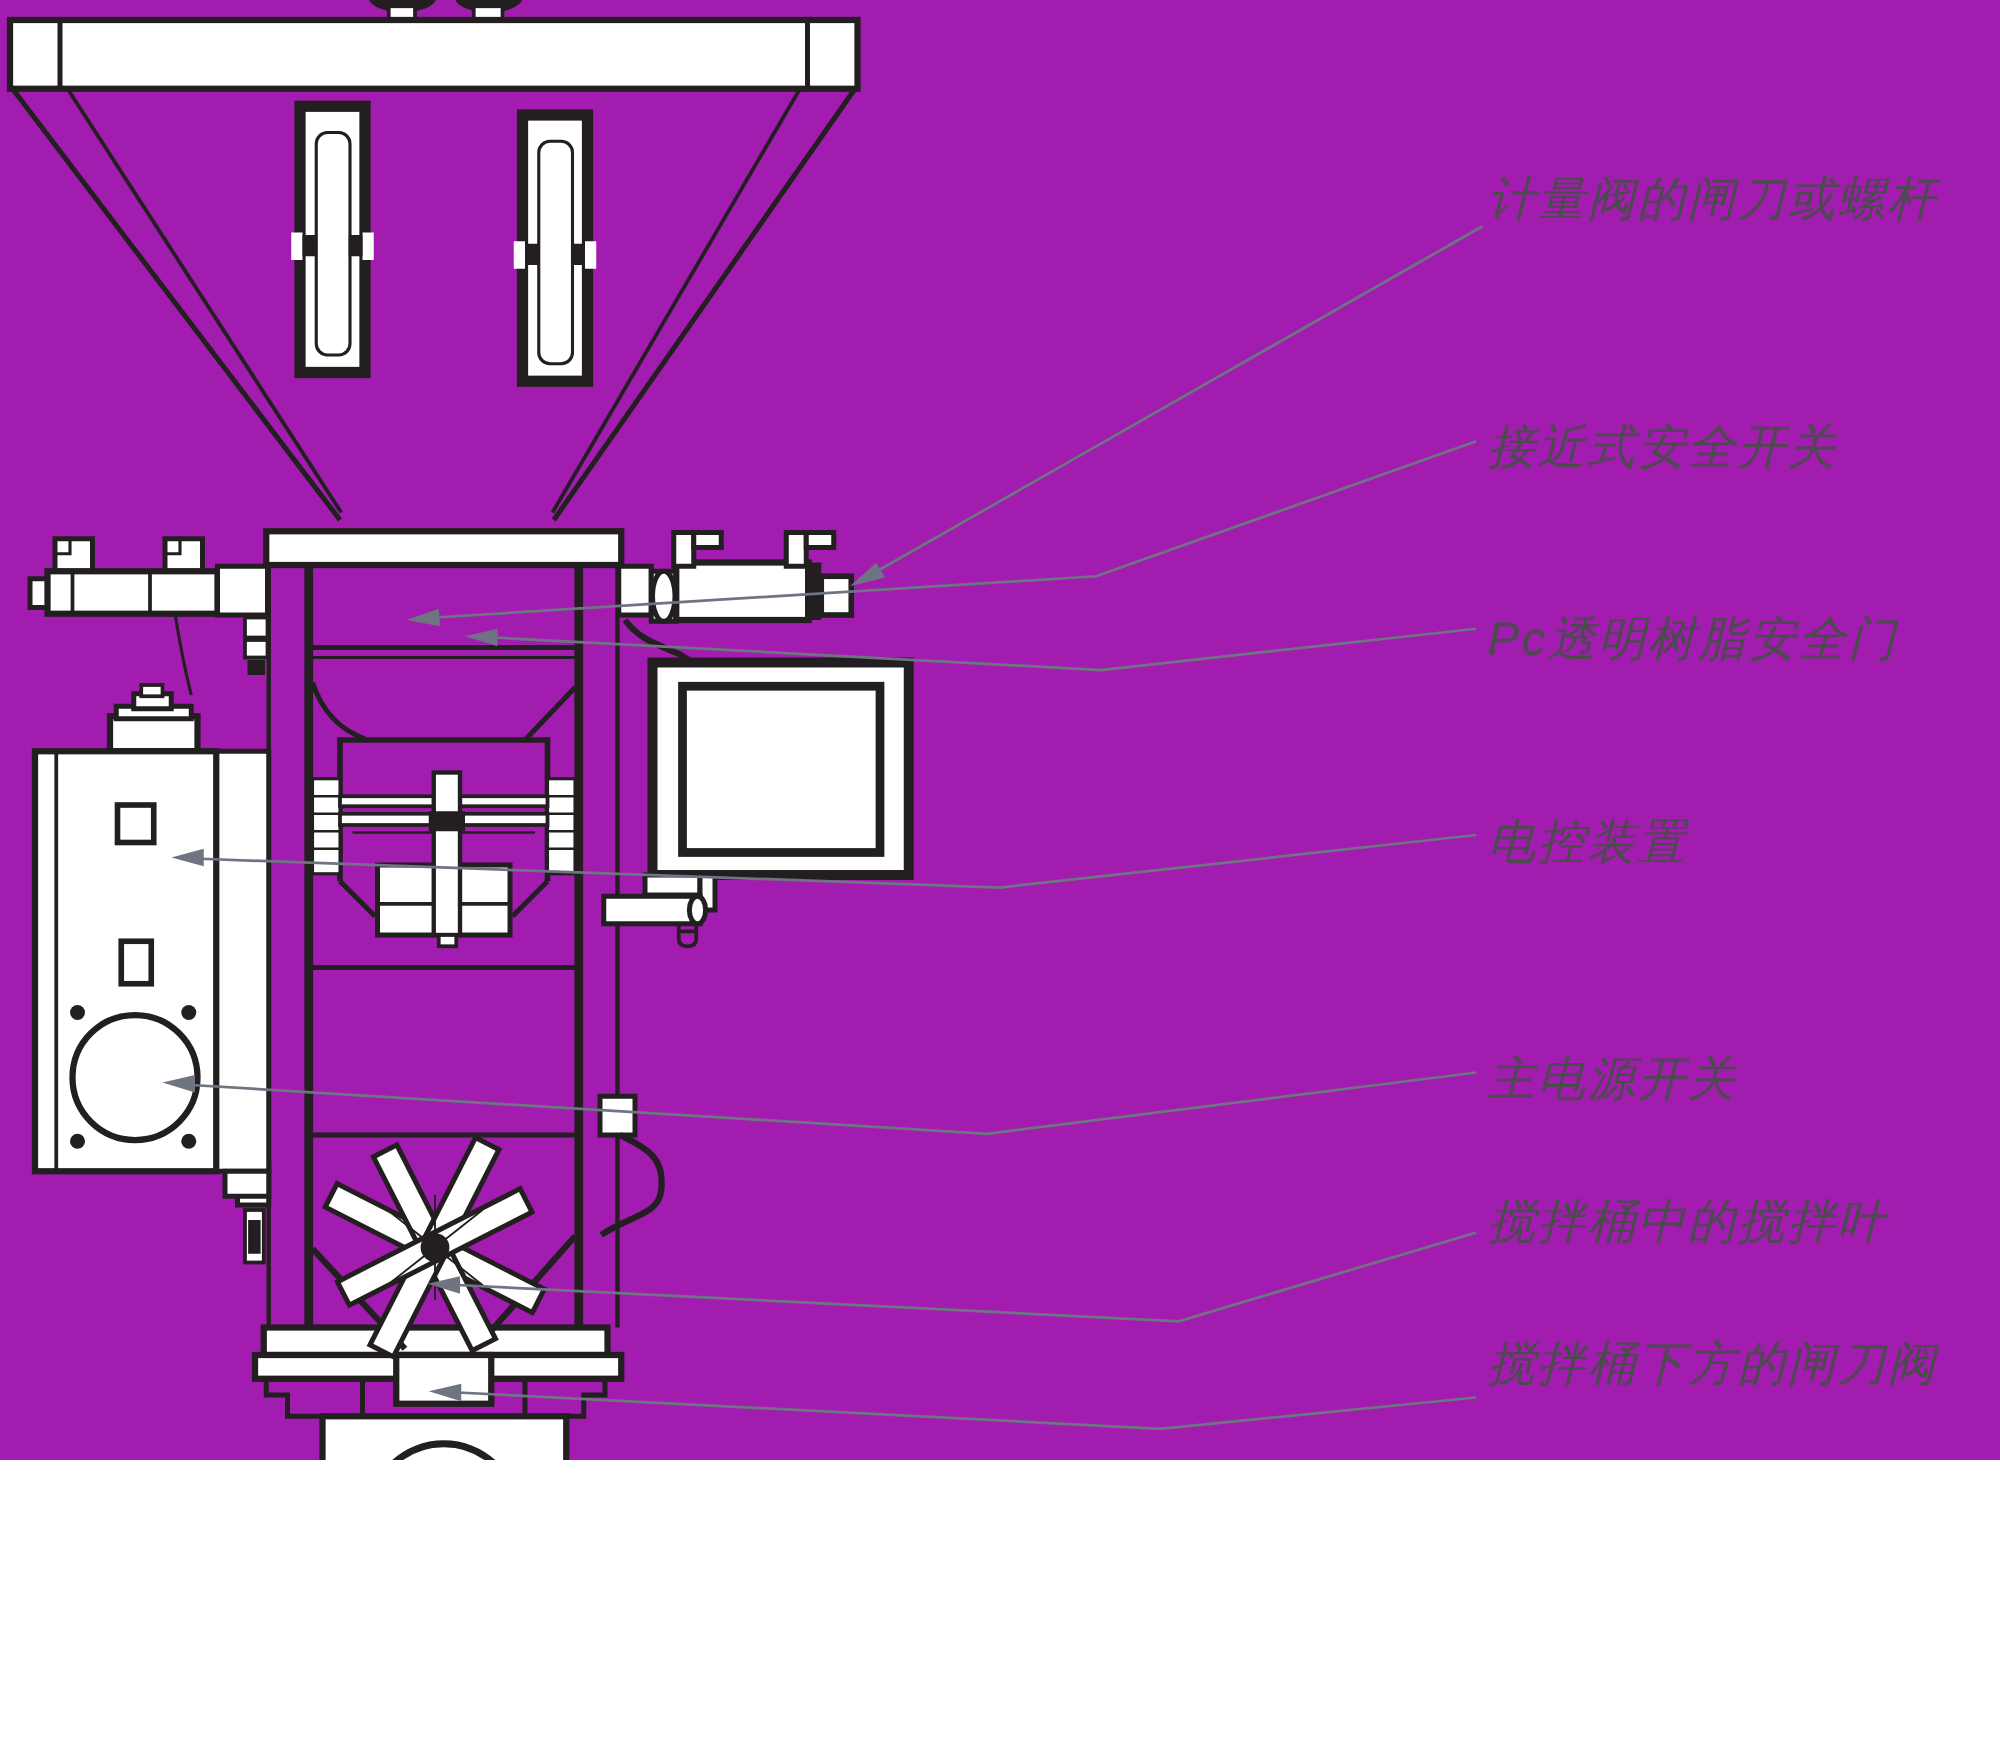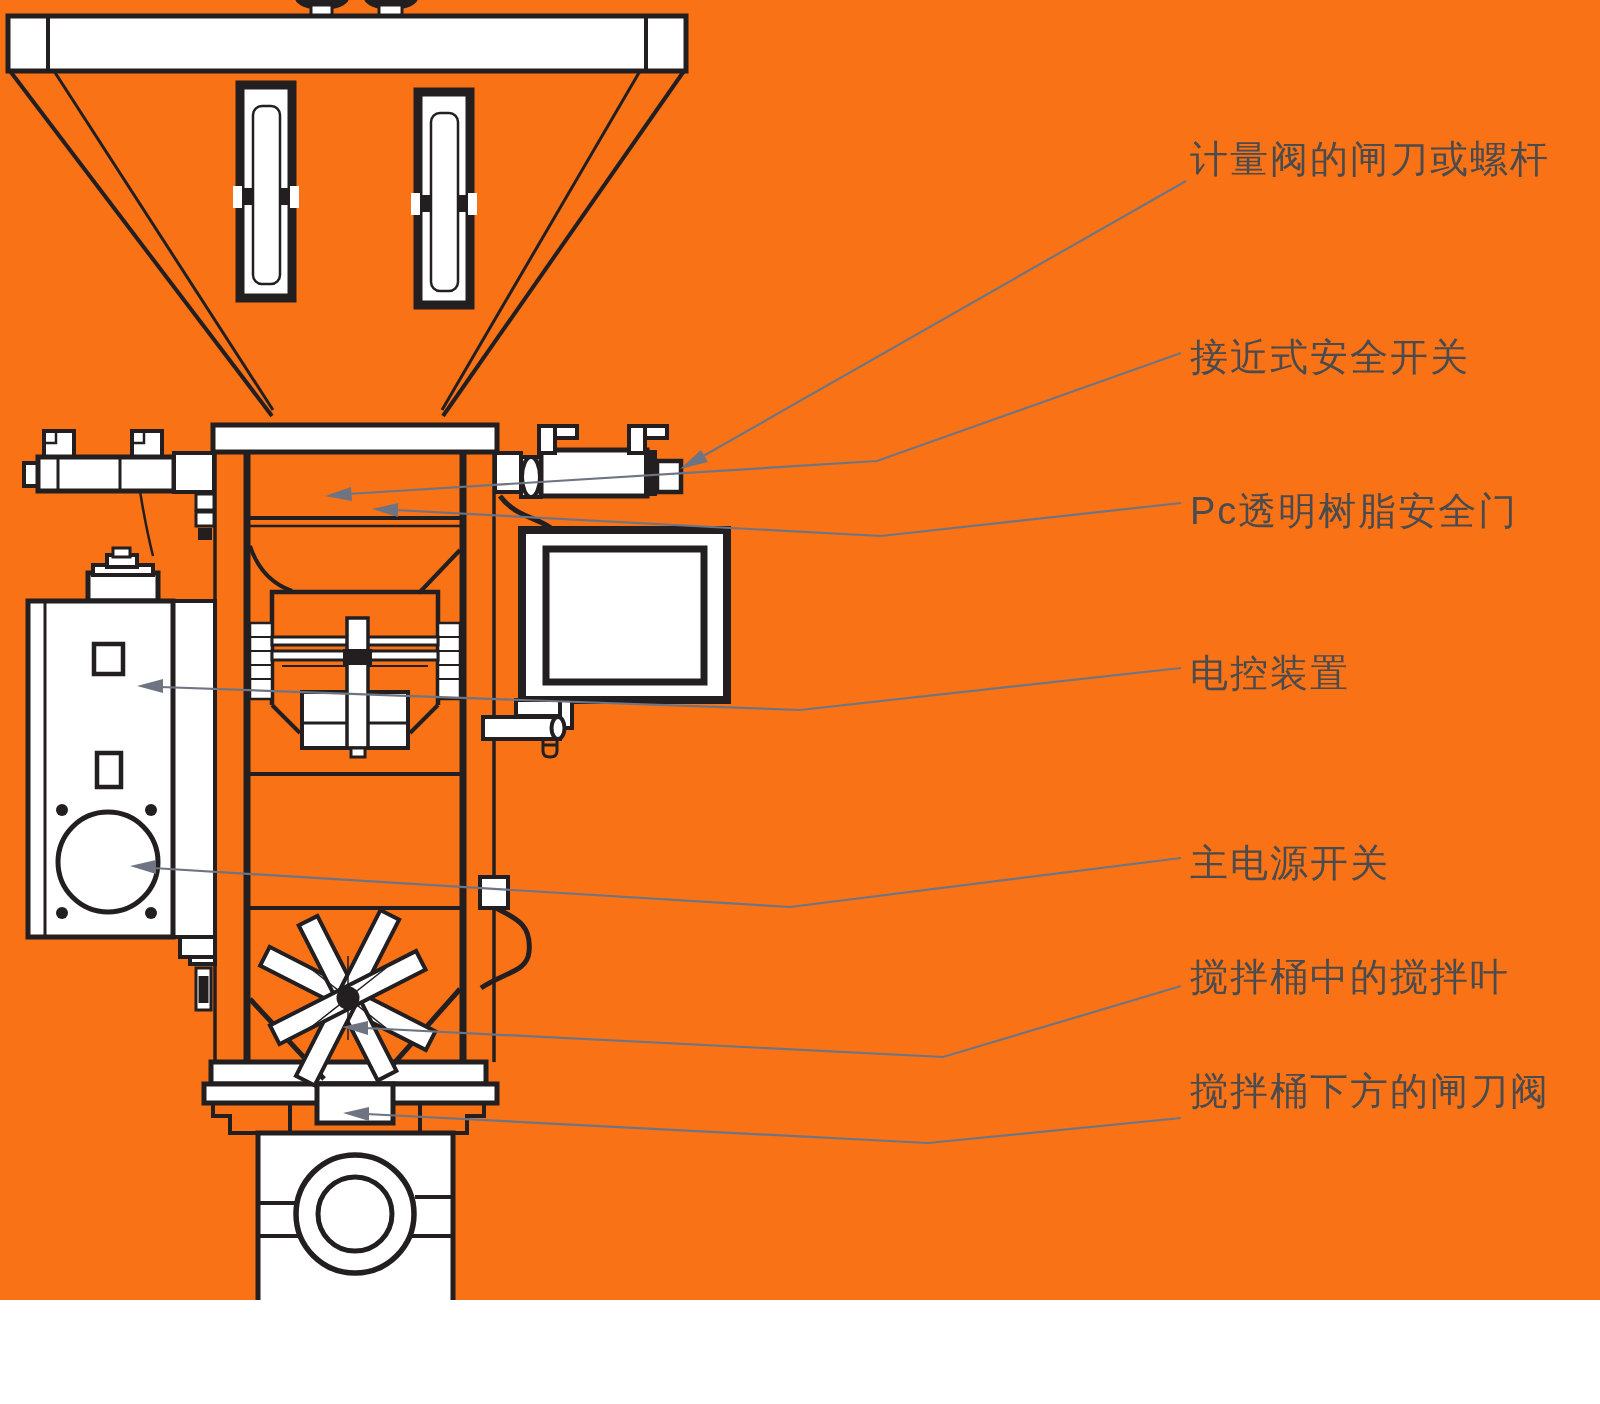--- a/index.html
+++ b/index.html
@@ -1,17 +1,17 @@
 <!DOCTYPE html>
 <html><head>
 <meta charset="utf-8">
 <style>
   html,body{margin:0;padding:0;background:#ffffff;}
-  #stage{position:relative;width:1600px;height:1300px;background:#f97316;overflow:hidden;
-         font-family:"Liberation Sans", sans-serif;}
+  #stage{position:relative;width:1600px;height:1168px;background:#a21caf;overflow:hidden;
+         font-family:"Liberation Sans", sans-serif;font-style:italic;}
   svg{position:absolute;left:0;top:0;}
   .ml{stroke:#231f20;fill:none;}
   .mf{fill:#ffffff;stroke:#231f20;}
   .dk{fill:#231f20;stroke:none;}
   .leader{stroke:#6f7482;stroke-width:2.2;fill:none;}
   .ah{fill:#6f7482;stroke:none;}
   .lbl{font-family:"Liberation Sans", sans-serif;font-size:38px;fill:#4b4b4d;letter-spacing:2px;}
 </style>
 </head>
 <body>

